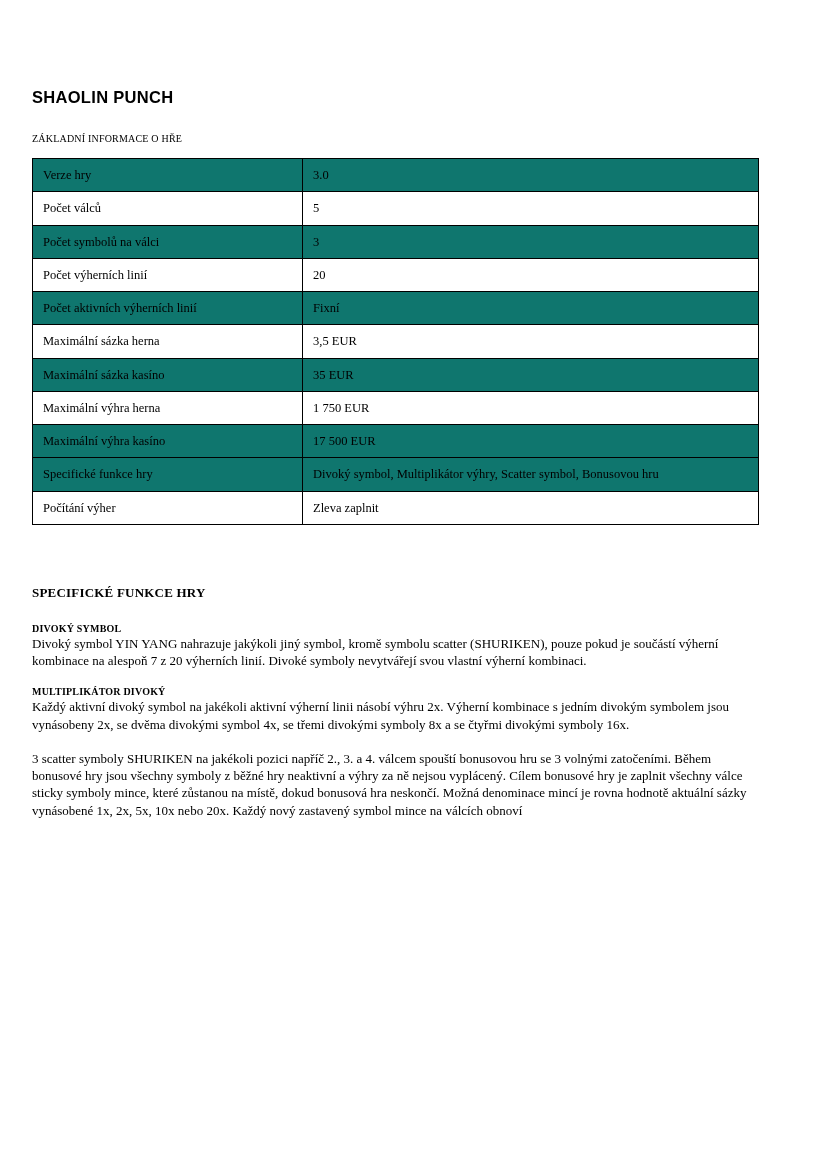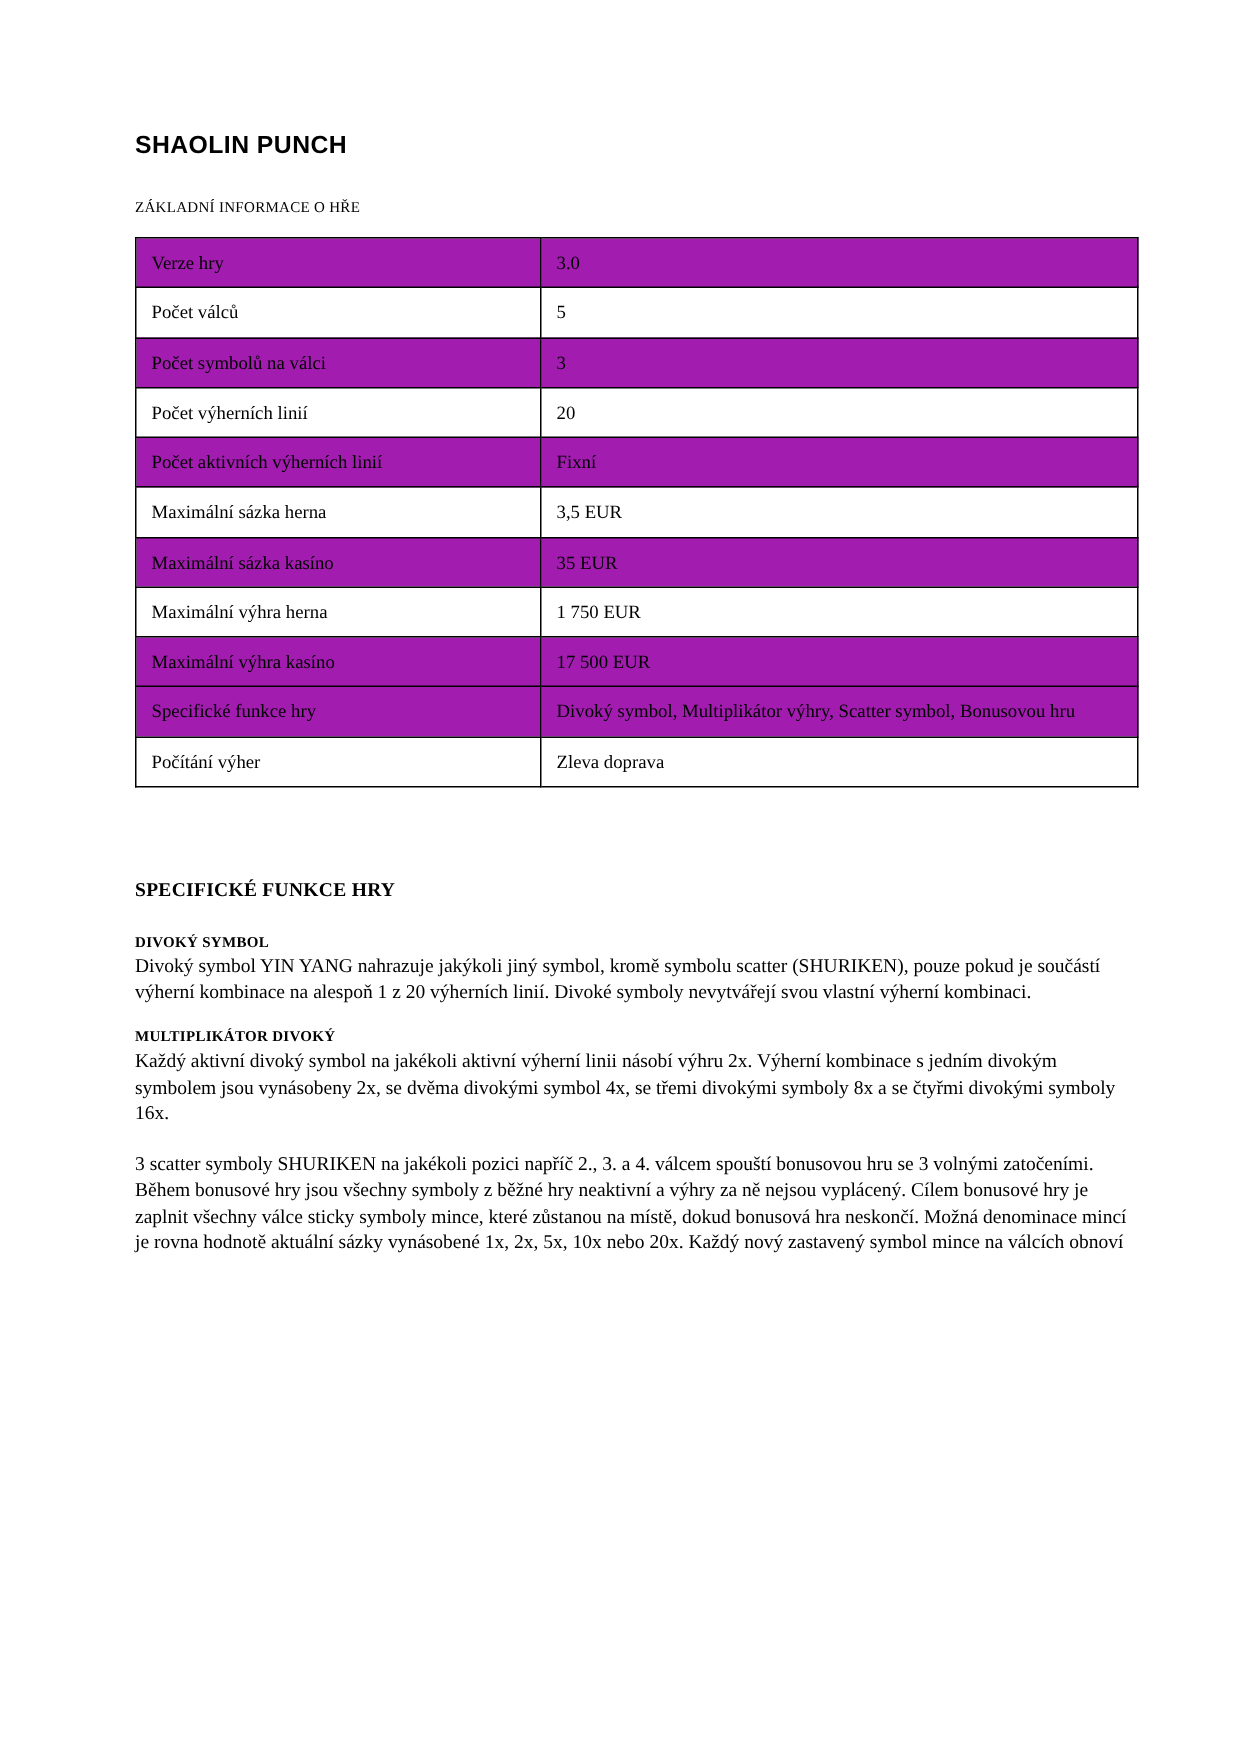--- a/index.html
+++ b/index.html
@@ -11,21 +11,21 @@
     height: 1169px;
     background: #ffffff;
     font-family: "Liberation Serif", serif;
     color: #000000;
   }
   .page {
     position: relative;
     width: 827px;
     height: 1169px;
     box-sizing: border-box;
-    padding: 88px 68px 0 90px;
+    padding: 88px 68px 0 32px;
   }
   .doc-title {
     font-family: "Liberation Sans", sans-serif;
     font-size: 16.5px;
     font-weight: bold;
     letter-spacing: 0.3px;
     margin: 0 0 26px 0;
   }
   .section-heading {
     font-family: "Liberation Serif", serif;
@@ -40,21 +40,21 @@
     table-layout: fixed;
     font-size: 12.5px;
   }
   table.info-table td {
     border: 1px solid #000000;
     padding: 8px 9px 8px 10px;
     vertical-align: top;
     line-height: 1.3;
   }
   table.info-table tr.shaded td {
-    background: #a21caf;
+    background: #0f766e;
   }
   table.info-table td.col-label {
     width: 250px;
   }
   .spacer-after-table {
     height: 60px;
   }
   .features-heading {
     font-family: "Liberation Serif", serif;
     font-size: 13px;
@@ -124,32 +124,32 @@
       <tr class="shaded">
         <td class="col-label">Maximální výhra kasíno</td>
         <td>17 500 EUR</td>
       </tr>
       <tr class="shaded">
         <td class="col-label">Specifické funkce hry</td>
         <td>Divoký symbol, Multiplikátor výhry, Scatter symbol, Bonusovou hru</td>
       </tr>
       <tr>
         <td class="col-label">Počítání výher</td>
-        <td>Zleva doprava</td>
+        <td>Zleva zaplnit</td>
       </tr>
     </tbody>
   </table>
 
   <div class="spacer-after-table"></div>
 
   <h2 class="features-heading">SPECIFICKÉ FUNKCE HRY</h2>
 
   <div class="feature-block">
     <h3 class="feature-title">DIVOKÝ SYMBOL</h3>
-    <p class="feature-body">Divoký symbol YIN YANG nahrazuje jakýkoli jiný symbol, kromě symbolu scatter (SHURIKEN), pouze pokud je součástí výherní kombinace na alespoň 1 z 20 výherních linií. Divoké symboly nevytvářejí svou vlastní výherní kombinaci.</p>
+    <p class="feature-body">Divoký symbol YIN YANG nahrazuje jakýkoli jiný symbol, kromě symbolu scatter (SHURIKEN), pouze pokud je součástí výherní kombinace na alespoň 7 z 20 výherních linií. Divoké symboly nevytvářejí svou vlastní výherní kombinaci.</p>
   </div>
 
   <div class="feature-block">
     <h3 class="feature-title">MULTIPLIKÁTOR DIVOKÝ</h3>
     <p class="feature-body">Každý aktivní divoký symbol na jakékoli aktivní výherní linii násobí výhru 2x. Výherní kombinace s jedním divokým symbolem jsou vynásobeny 2x, se dvěma divokými symbol 4x, se třemi divokými symboly 8x a se čtyřmi divokými symboly 16x.</p>
   </div>
 
   <div class="feature-block">
     <p class="feature-body">3 scatter symboly SHURIKEN na jakékoli pozici napříč 2., 3. a 4. válcem spouští bonusovou hru se 3 volnými zatočeními. Během bonusové hry jsou všechny symboly z běžné hry neaktivní a výhry za ně nejsou vyplácený. Cílem bonusové hry je zaplnit všechny válce sticky symboly mince, které zůstanou na místě, dokud bonusová hra neskončí. Možná denominace mincí je rovna hodnotě aktuální sázky vynásobené 1x, 2x, 5x, 10x nebo 20x. Každý nový zastavený symbol mince na válcích obnoví</p>
   </div>

